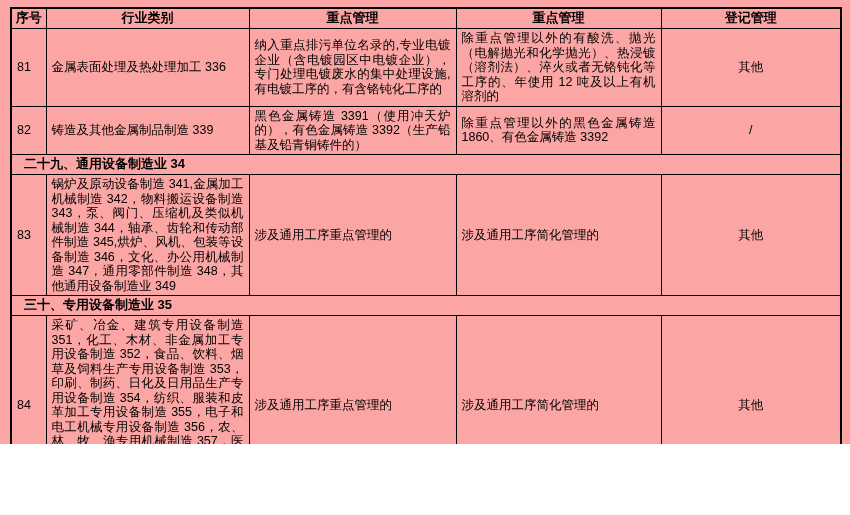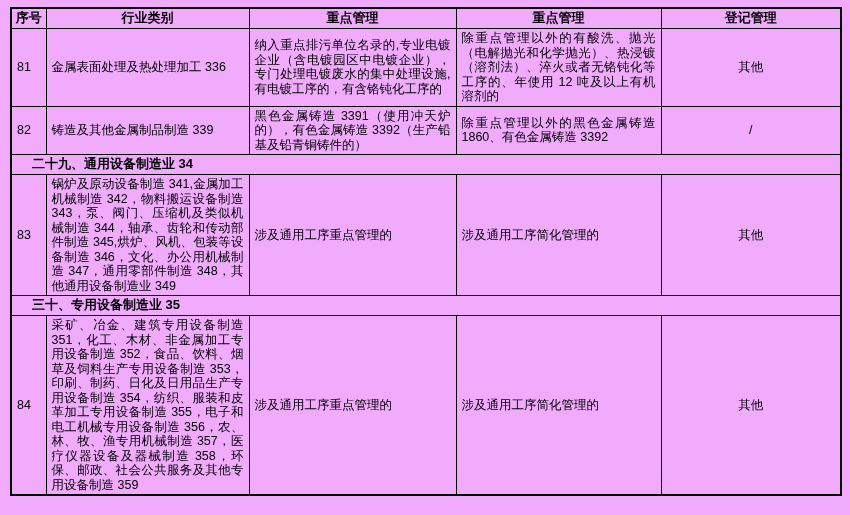--- a/index.html
+++ b/index.html
@@ -5,22 +5,22 @@
   html, body {
     margin: 0;
     padding: 0;
     background: #ffffff;
     font-family: "Liberation Sans", "DejaVu Sans", sans-serif;
     color: #000000;
   }
   .page {
     position: relative;
     width: 850px;
-    height: 515px;
-    background: #f0abfc;
+    height: 444px;
+    background: #fca5a5;
     overflow: hidden;
   }
   table.doc-table {
     position: absolute;
     left: 10px;
     top: 7px;
     width: 830px;
     border-collapse: collapse;
     table-layout: fixed;
     border: 2px solid #000000;
@@ -42,21 +42,21 @@
     padding: 1px 2px;
   }
   .c-no  { text-align: left; }
   .c-ind, .c-key, .c-simp { text-align: justify; }
   .c-reg { text-align: center; margin-top: 36px; }
   tr.section-row td {
     font-weight: bold;
     text-align: left;
     font-size: 13px;
     height: 17px;
-    padding: 1px 20px;
+    padding: 1px 12px;
   }
   tr.row-81 td { height: 64px; }
   tr.row-82 td { height: 40px; }
   tr.row-83 td { height: 108px; }
   tr.row-84 td { height: 170px; }
   .page-footer {
     position: absolute;
     left: 0;
     top: 485px;
     width: 100%;

